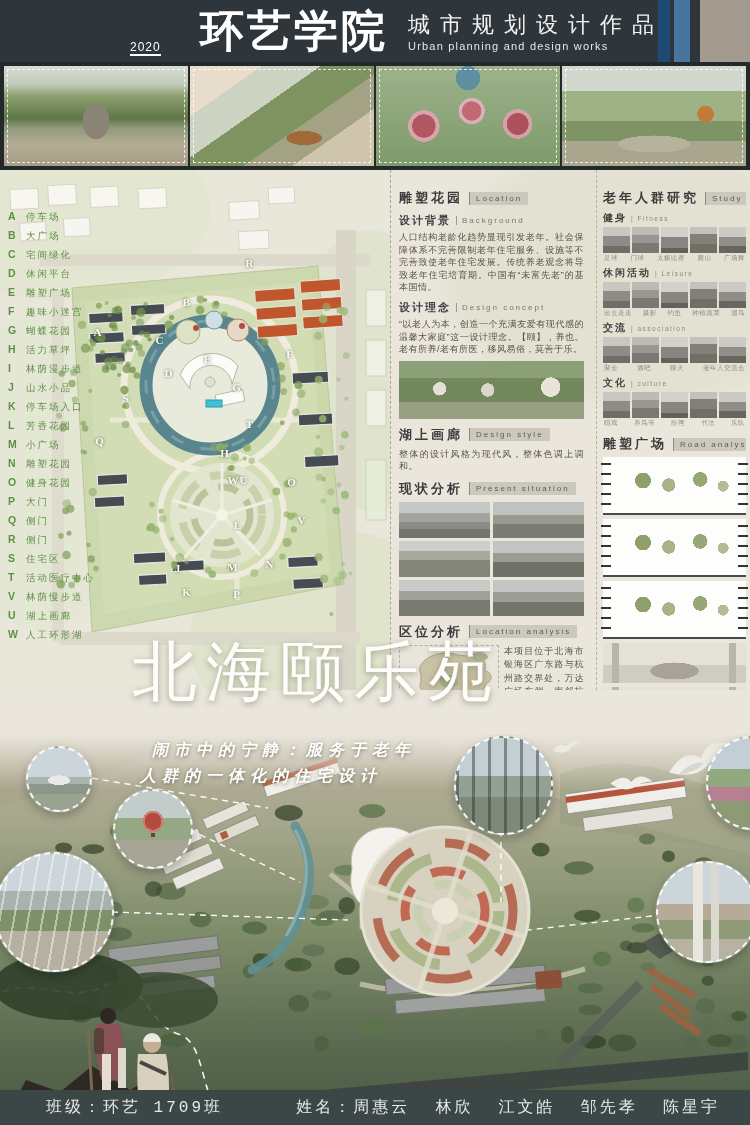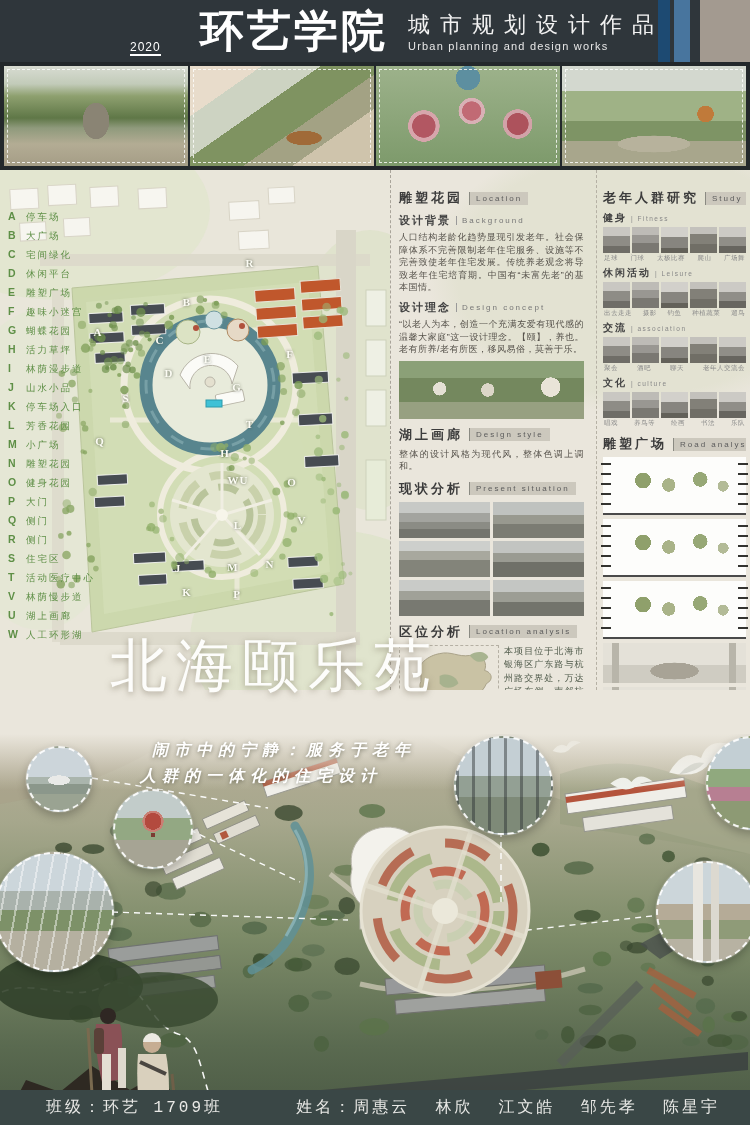--- a/index.html
+++ b/index.html
@@ -93,22 +93,22 @@
     radial-gradient(circle 9px at 84% 52%,#b3bb97 0 60%,transparent 61%),
     #fdfdfb;border-bottom:2px solid #4a4a4a;margin-bottom:4px;}
   .ticks{position:absolute;top:6px;bottom:6px;width:10px;
     background:repeating-linear-gradient(to bottom,#33332f 0 2px,transparent 2px 10px);}
   .ticks.l{left:-2px;} .ticks.r{right:-2px;}
   .elev{height:40px;margin-bottom:4px;background:
     radial-gradient(ellipse 40px 14px at 50% 70%,#a8a396 0 60%,transparent 61%),
     linear-gradient(90deg,transparent 0 6%,#b8b5aa 6% 11%,transparent 11% 88%,#b8b5aa 88% 93%,transparent 93%),
     linear-gradient(#e4e1d8 0 55%,#cfccc2 55%);}
   
-  .big-title{position:absolute;left:110px;top:628px;z-index:7;font-family:"Liberation Serif",serif;
-    font-size:57px;font-weight:400;color:#fdfdfb;letter-spacing:9px;white-space:nowrap;
+  .big-title{position:absolute;left:132px;top:628px;z-index:7;font-family:"Liberation Serif",serif;
+    font-size:65px;font-weight:400;color:#fdfdfb;letter-spacing:9px;white-space:nowrap;
     text-shadow:0 2px 6px rgba(110,100,80,.55);}
   
   .render-sec{position:absolute;left:0;top:690px;width:750px;height:400px;overflow:hidden;margin-top:44px;}
   .haze{position:absolute;left:0;top:0;width:750px;height:56px;z-index:1;
     background:linear-gradient(#eae6dc,rgba(234,230,220,0));}
   .subtitle{position:absolute;z-index:4;font-family:"Liberation Serif",serif;font-style:italic;font-weight:700;
     font-size:16px;color:#fff;letter-spacing:6px;white-space:nowrap;text-shadow:0 1px 4px rgba(60,60,40,.6);}
   .st1{left:152px;top:6px;} .st2{left:140px;top:32px;}
   .ins-circle{position:absolute;border-radius:50%;border:2px dashed rgba(255,255,255,.9);z-index:3;
     box-shadow:0 0 0 1px rgba(255,255,255,.12),0 4px 10px rgba(0,0,0,.25);}

